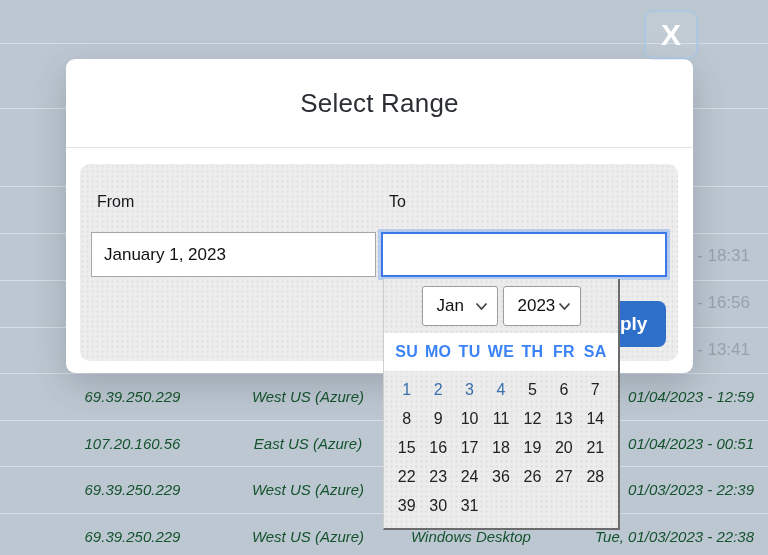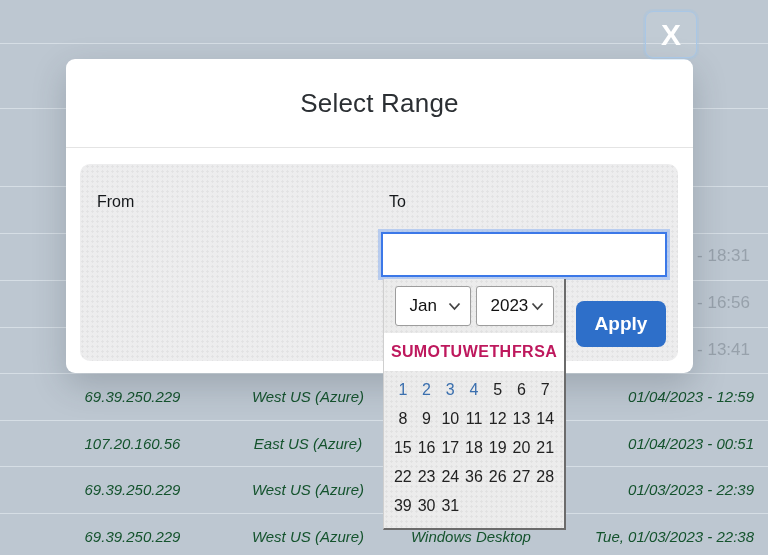--- a/index.html
+++ b/index.html
@@ -56,40 +56,40 @@
   .close-btn {
     position:absolute; left:645px; top:11px; width:52px; height:47px; z-index:40;
     background:rgba(255,255,255,0.07); border:1px solid #a9c7e6; border-radius:8px;
     box-shadow:0 0 0 2px rgba(160,195,230,0.30);
     color:#fff; font-family:"Liberation Sans", sans-serif; font-size:30px; font-weight:bold;
     display:flex; align-items:center; justify-content:center; cursor:pointer;
   }
 
   
   .datepicker {
-    position:absolute; left:383px; top:279px; width:183px; height:251px; z-index:30;
+    position:absolute; left:383px; top:279px; width:237px; height:251px; z-index:30;
     background:#ececec;
     background-image:radial-gradient(rgba(110,110,110,0.08) 1px, transparent 1.2px);
     background-size:5px 5px;
     border-right:2px solid #6b6b6b; border-bottom:2px solid #6b6b6b; border-left:1px solid #cfcfcf;
   }
   .dp-selects { display:flex; justify-content:center; gap:5px; padding:7px 0 5px; }
   .dp-select {
     height:40px; background:#fff; border:1px solid #9d9d9d; border-radius:3px;
     display:flex; align-items:center; justify-content:space-between;
     padding:0 9px 0 14px; font-size:17px; color:#111; cursor:pointer;
   }
   .dp-select.month { width:76px; }
   .dp-select.year  { width:78px; }
   .chev { width:13px; height:9px; flex:0 0 auto; }
   .dp-dayheader {
     margin-top:2px; height:38px; background:#fff;
     display:grid; grid-template-columns:repeat(7,1fr); align-items:center;
     padding:0 7px; text-align:center;
-    font-size:16px; font-weight:bold; color:#be185d; letter-spacing:0.3px;
+    font-size:16px; font-weight:bold; color:#3b82f6; letter-spacing:0.3px;
   }
   .dp-grid { display:grid; grid-template-columns:repeat(7,1fr); padding:4px 7px 10px; }
   .dp-day {
     height:29px; display:flex; align-items:center; justify-content:center;
     font-size:16px; color:#222; cursor:pointer;
   }
   .dp-day.is-link { color:#3a6fae; }
 </style>
 </head>
 <body>
@@ -143,20 +143,21 @@
       </div>
     </div>
 
   <div class="modal">
     <div class="modal-header">
       <div class="modal-title">Select Range</div>
     </div>
     <div class="panel">
       <span class="field-label from-label">From</span>
       <span class="field-label to-label">To</span>
+      <input class="text-input from-input" type="text" value="January 1, 2023" style="">
       <input class="text-input to-input" type="text" value="" style="">
       <button class="apply-btn">Apply</button>
     </div>
   </div>
 
   <button class="close-btn">
     <span>X</span>
   </button>
 
   <div class="datepicker">

